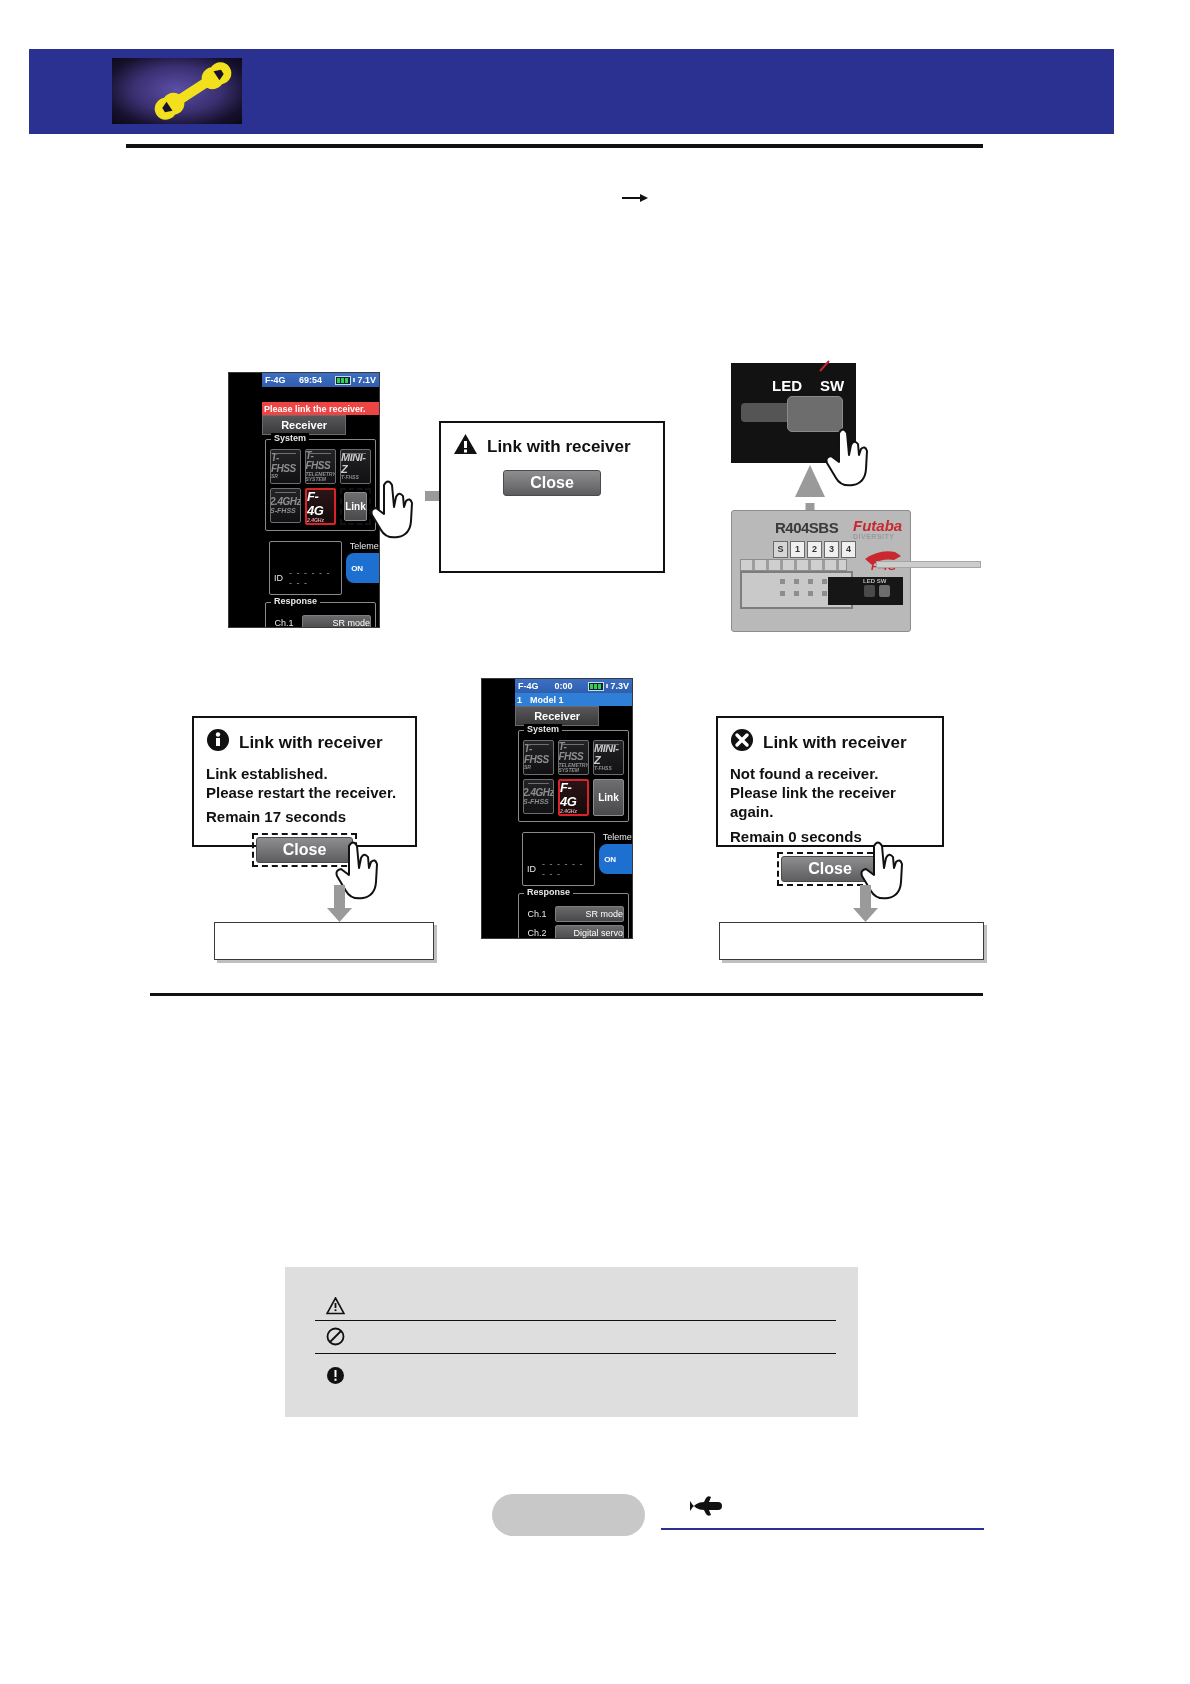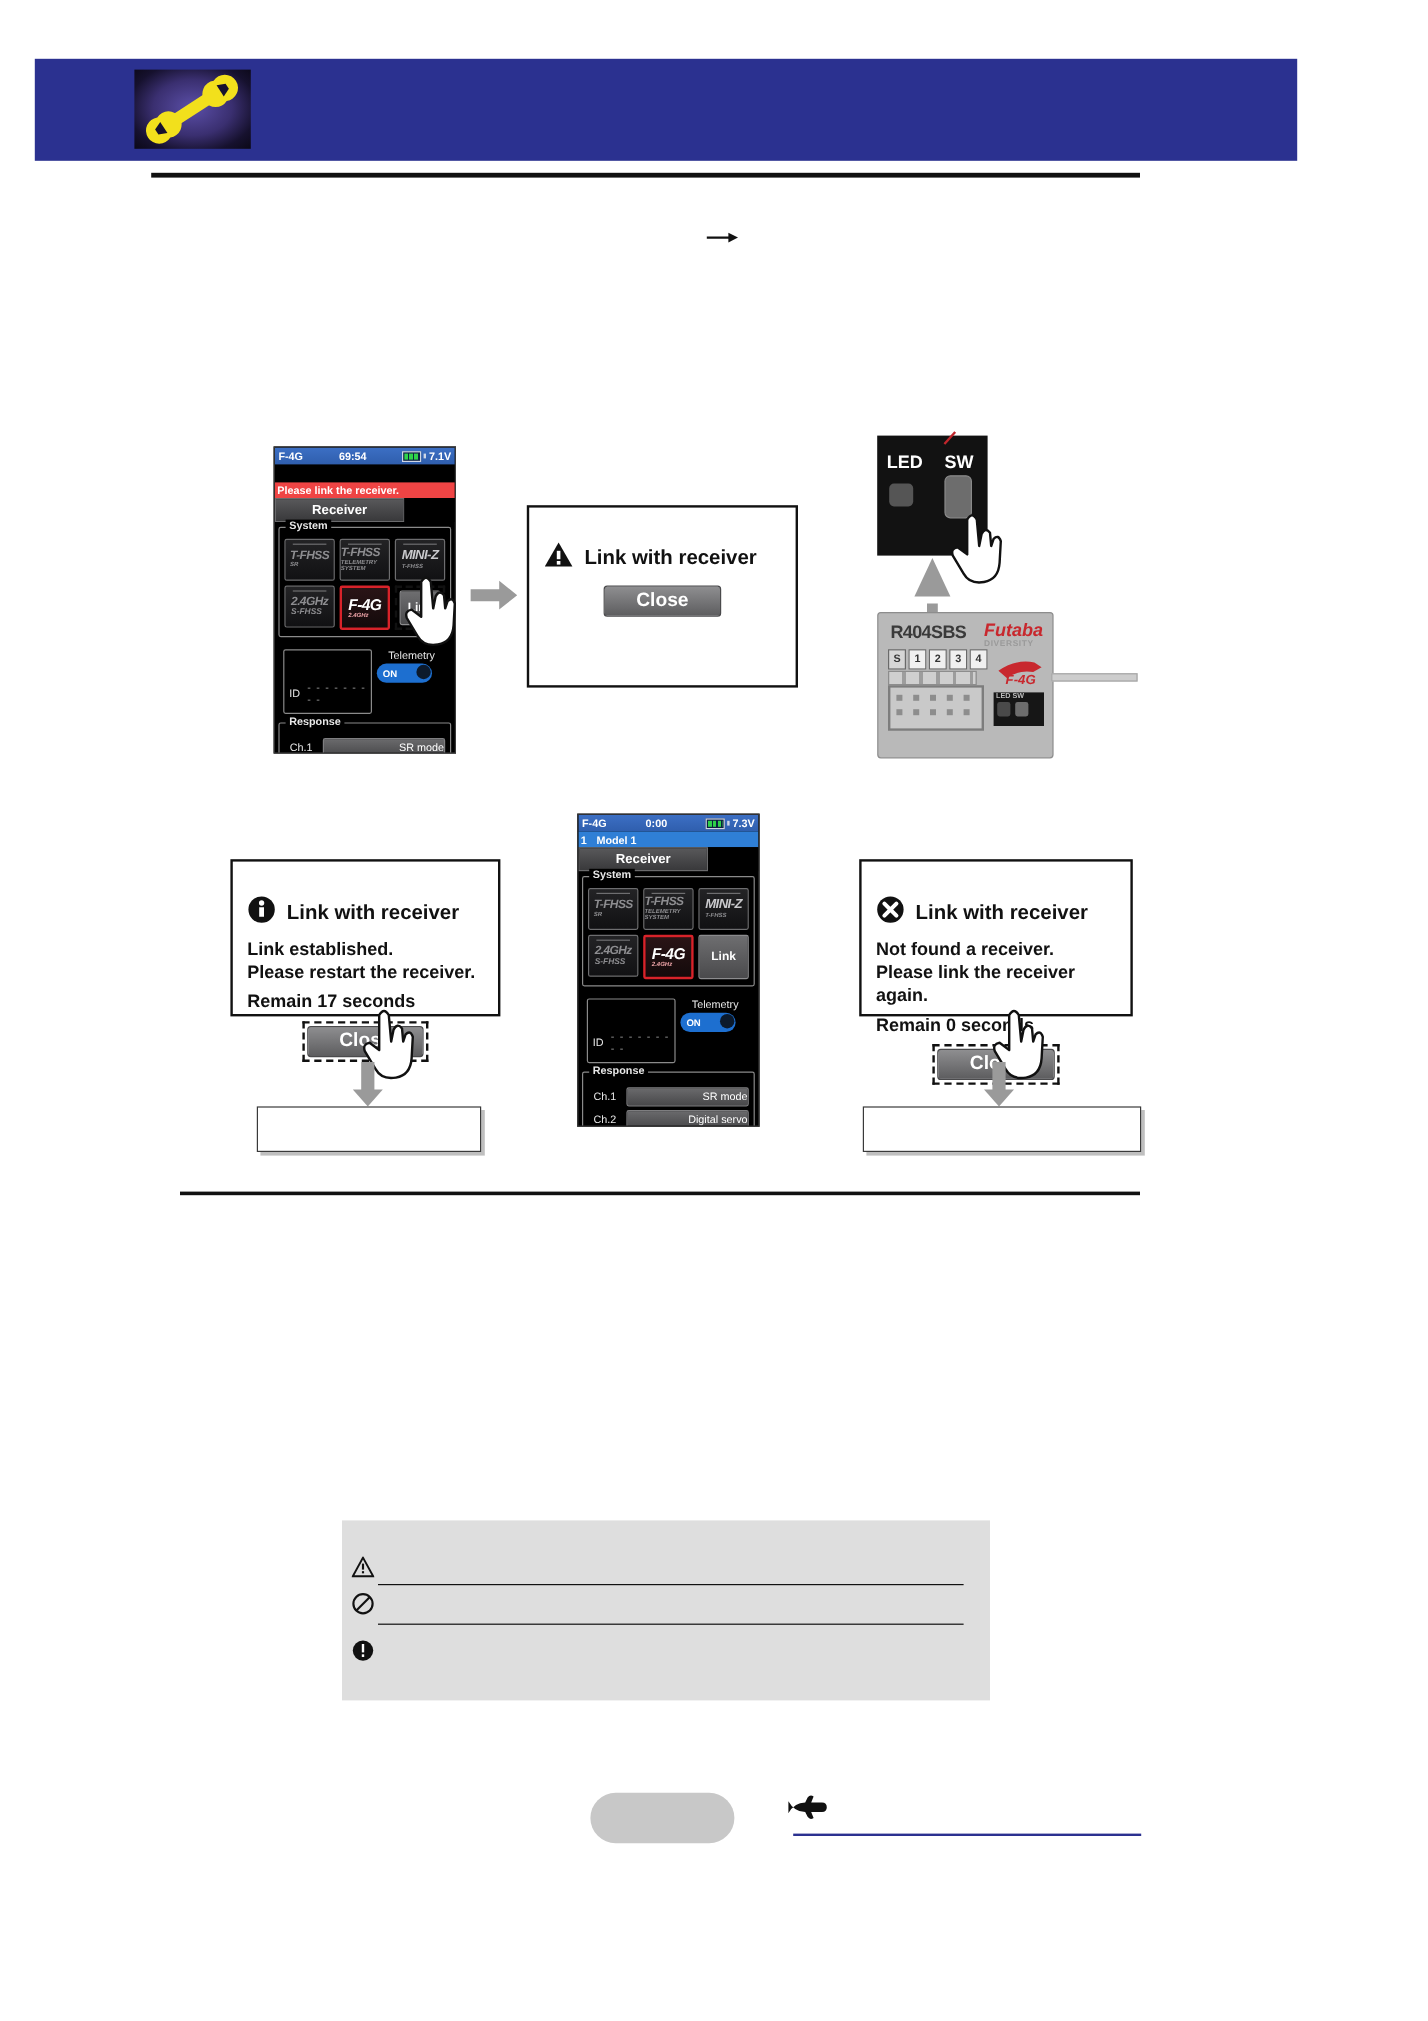--- a/index.html
+++ b/index.html
@@ -1,17 +1,17 @@
 <!DOCTYPE html>
 <html><head>
 <meta charset="utf-8">
 <style>
   html,body{margin:0;padding:0;background:#fff;}
   body{width:1190px;height:1684px;position:relative;font-family:"Liberation Sans",sans-serif;color:#000;}
-  .abs{position:absolute;}
+  .abs{position:absolute;padding-left:33px;}
 
   
   #header-band{left:29px;top:49px;width:1052px;height:85px;background:#2b3190;}
   #header-icon{left:112px;top:58px;width:97px;height:66px;
      background:radial-gradient(ellipse at 50% 48%, #5b4fa8 0%, #3a2f70 48%, #16112e 78%, #0b0817 100%);}
   #header-icon svg{display:block;}
   #header-rule{left:126px;top:144px;width:824px;height:4px;background:#111;}
 
   
   #flow-arrow-top{left:588px;top:188px;width:28px;height:20px;}
@@ -53,32 +53,32 @@
   .logo-sub{font-size:5px;letter-spacing:0px;}
   .logo-wrap{display:flex;flex-direction:column;line-height:1.05;}
   .f4g{color:#fff;}
   .linkbtn{background:linear-gradient(#6e6e70,#4a4a4c);color:#fff;font-size:10px;font-weight:bold;
      display:flex;align-items:center;justify-content:center;border:1px solid #8c8c8e;border-radius:2px;}
   .rx-row{display:flex;align-items:flex-start;gap:4px;}
   .rx-box{flex:1;border:1px solid #8a8a8a;border-radius:2px;position:relative;padding:8px 4px 6px 4px;min-height:26px;}
   .rx-id{color:#e8e8e8;font-size:9px;display:flex;gap:6px;align-items:center;}
   .dots{color:#9a9a9a;letter-spacing:1px;}
   .telem{width:58px;text-align:center;color:#e8e8e8;font-size:9px;}
-  .toggle{margin-top:2px;width:46px;height:16px;border-radius:8px;background:#1d6fd0;position:relative;
+  .toggle{margin-top:2px;width:46px;height:30px;border-radius:8px;background:#1d6fd0;position:relative;
      display:flex;align-items:center;}
   .toggle span{color:#fff;font-size:8px;font-weight:bold;margin-left:5px;}
   .toggle:after{content:"";position:absolute;right:1px;top:1px;width:12px;height:12px;border-radius:50%;background:#0c1a2c;}
   .resp-row{display:flex;align-items:center;gap:4px;margin-top:3px;}
   .resp-row .ch{color:#e8e8e8;font-size:9px;width:28px;text-align:center;}
   .resp-row .val{flex:1;background:linear-gradient(#6a6a6c,#48484a);color:#fff;font-size:9px;
      text-align:right;padding:2px 0;border:1px solid #7e7e80;border-radius:2px;}
 
   
   .dialog{background:#fff;border:2px solid #111;box-sizing:border-box;padding:10px 12px;}
-  .dlg-head{display:flex;align-items:center;gap:9px;font-size:17px;font-weight:bold;color:#111;margin-top:18px;}
+  .dlg-head{display:flex;align-items:center;gap:9px;font-size:17px;font-weight:bold;color:#111;}
   .dlg-body{font-size:16px;font-weight:bold;color:#111;line-height:1.28;margin-top:7px;}
   .dlg-btnrow{display:flex;justify-content:center;margin-top:9px;}
   .dlg-btn{background:linear-gradient(#8e8e90,#5d5d5f);color:#fff;font-size:16px;font-weight:bold;
      padding:3px 26px;border:1px solid #4a4a4c;border-radius:3px;}
   .dash-ring{border:2px dashed #111;padding:2px;display:inline-block;}
 
   
   .hand svg{display:block;}
 
   

